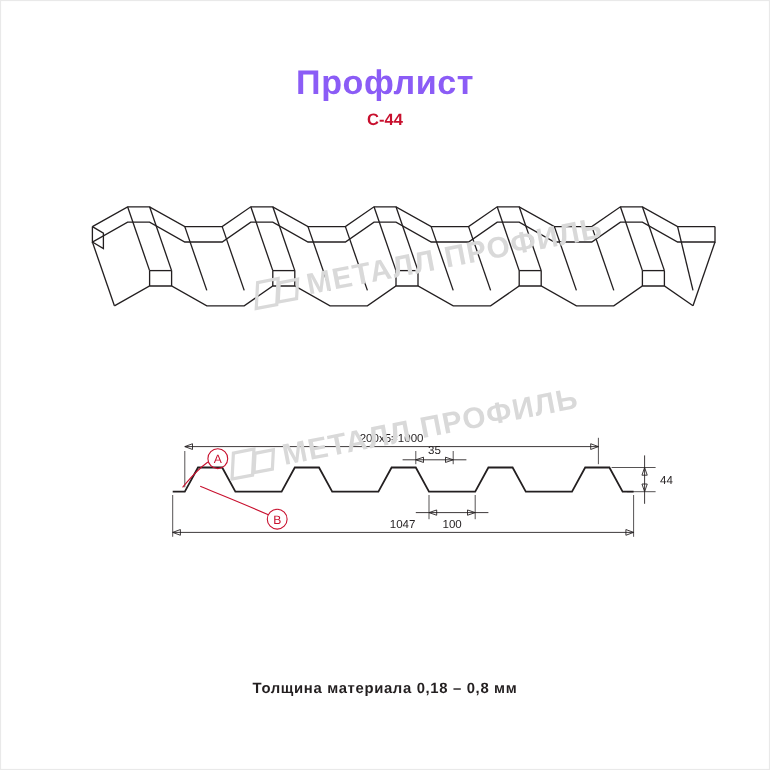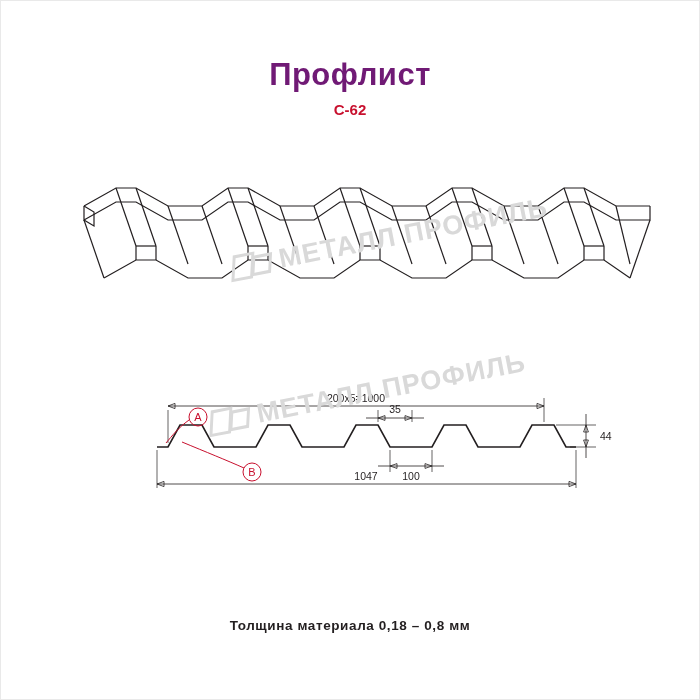--- a/index.html
+++ b/index.html
@@ -31,21 +31,21 @@
 
   
   #title {
     position: absolute;
     left: 0; top: 57px;
     width: 700px;
     text-align: center;
     font-size: 31px;
     font-weight: bold;
     letter-spacing: 0.5px;
-    color: #701a75;
+    color: #8b5cf6;
   }
   #subtitle {
     position: absolute;
     left: 0; top: 101px;
     width: 700px;
     text-align: center;
     font-size: 15px;
     font-weight: bold;
     color: #c8102e;
   }
@@ -125,21 +125,21 @@
   }
 </style>
 </head>
 <body>
 
 <div id="page">
 
   <div id="frame"></div>
 
   <div id="title">Профлист</div>
-  <div id="subtitle">С-62</div>
+  <div id="subtitle">С-44</div>
 
   <div id="profile-3d">
     <svg width="700" height="140" viewBox="0 0 700 140" aria-hidden="true">
       <g>
 
         <path class="ln" d="M 68 46
                  L 100 28 L 120 28 L 152 46 L 186 46
                  L 212 28 L 232 28 L 264 46 L 298 46
                  L 324 28 L 344 28 L 376 46 L 410 46
                  L 436 28 L 456 28 L 488 46 L 522 46

